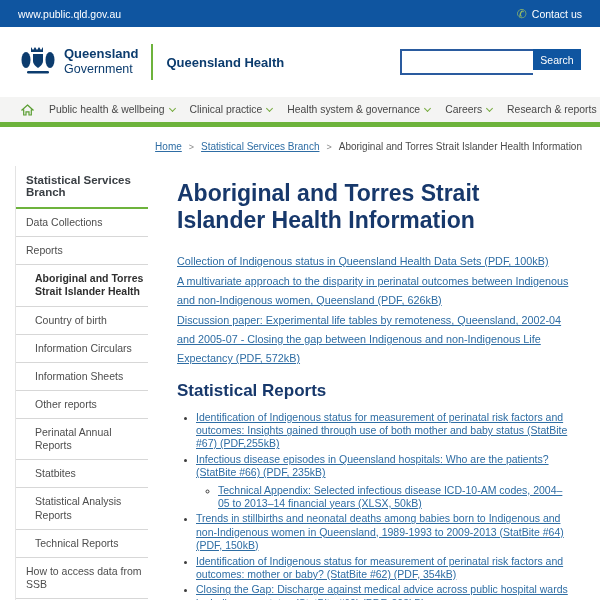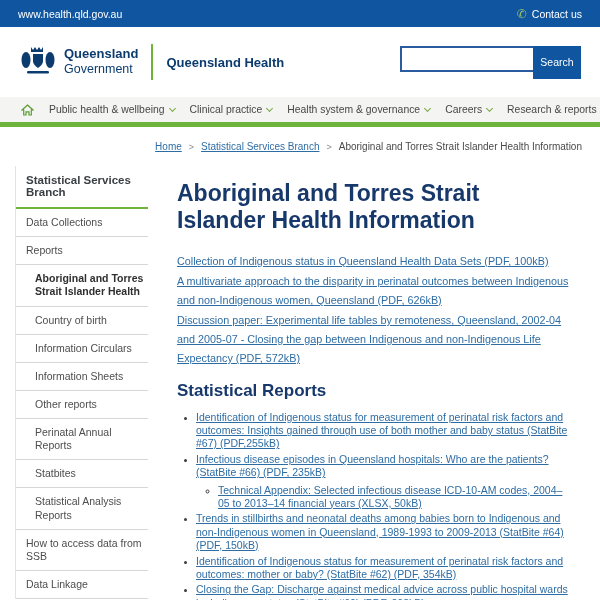--- a/index.html
+++ b/index.html
@@ -16,21 +16,21 @@
   .header { height:70px; background:#fff; display:flex; align-items:center; padding:0 19px; }
   .crest { flex-shrink:0; }
   .logo-text { margin-left:7px; color:#0c3c6e; line-height:1.15; }
   .logo-line1 { font-weight:bold; font-size:13px; }
   .logo-line2 { font-size:12.5px; }
   .logo-divider { width:2px; height:36px; background:#6db33c; margin:0 13px; }
   .site-title { font-weight:bold; font-size:13px; color:#0c3c6e; cursor:pointer; }
   .search-wrap { margin-left:auto; display:flex; }
   .search-input { width:133px; height:26px; border:2px solid #2a5b9f; border-right:none;
     font-size:11px; padding:0 6px; outline:none; }
-  .search-btn { width:48px; height:33px; background:#0f55a0; color:#fff; border:none;
+  .search-btn { width:48px; height:21px; background:#0f55a0; color:#fff; border:none;
     font-size:10.5px; cursor:pointer; font-family:"Liberation Sans", sans-serif; }
 
   
   .navbar { height:25px; background:#f4f4f3; display:flex; align-items:center;
     padding:0 21px; gap:15px; font-size:10.4px; color:#474747; }
   .nav-item { display:flex; align-items:center; gap:5px; cursor:pointer; white-space:nowrap; }
   .caret { width:5px; height:5px; border-right:1.4px solid #76ab3f; border-bottom:1.4px solid #76ab3f;
     transform:rotate(45deg); display:inline-block; margin-top:-3px; }
   .greenbar { height:5px; background:#6db33c; }
 
@@ -62,21 +62,21 @@
   ul.reports { margin:0 0 0 4px; padding-left:15px; }
   ul.reports li { font-size:10.5px; line-height:13.2px; margin-bottom:2.5px; color:#3c3c3c; }
   ul.reports li::marker { color:#3c3c3c; font-size:9px; }
   ul.reports a { color:#2e6da4; text-decoration:underline; cursor:pointer; }
   ul.reports ul { margin:4px 0 2px 8px; padding-left:14px; }
 </style>
 </head>
 <body>
 
 <div class="topbar">
-  <span>www.health.qld.gov.au</span>
+  <span>www.public.qld.gov.au</span>
   <span class="contact">
     <span class="phone-glyph">✆</span>
     <span>Contact us</span>
   </span>
 </div>
 
 <div class="header">
   <span class="crest">
     <svg width="38" height="33" viewBox="0 0 38 33">
       <path d="M13 3 l2 3 l2 -3 l2 3 l2 -3 l2 3 l2 -3 v5 h-12 z" fill="#0c3c6e" transform="translate(-1,0)"></path>
@@ -143,20 +143,21 @@
     <div class="side-item">Data Collections</div>
     <div class="side-item">Reports</div>
     <div class="side-item lvl2 active">Aboriginal and Torres Strait Islander Health</div>
     <div class="side-item lvl2">Country of birth</div>
     <div class="side-item lvl2">Information Circulars</div>
     <div class="side-item lvl2">Information Sheets</div>
     <div class="side-item lvl2">Other reports</div>
     <div class="side-item lvl2">Perinatal Annual Reports</div>
     <div class="side-item lvl2">Statbites</div>
     <div class="side-item lvl2">Statistical Analysis Reports</div>
+    <div class="side-item lvl2">Technical Reports</div>
     <div class="side-item">How to access data from SSB</div>
     <div class="side-item">Data Linkage</div>
 
   </div>
 
   <div class="main">
     <h1 class="page-title">Aboriginal and Torres Strait Islander Health Information</h1>
 
     <a class="intro-link">Collection of Indigenous status in Queensland Health Data Sets (PDF, 100kB)</a>
     <a class="intro-link">A multivariate approach to the disparity in perinatal outcomes between Indigenous and non-Indigenous women, Queensland (PDF, 626kB)</a>

